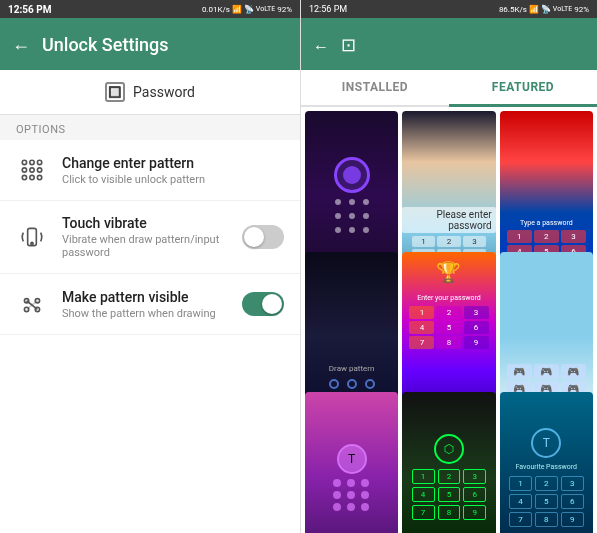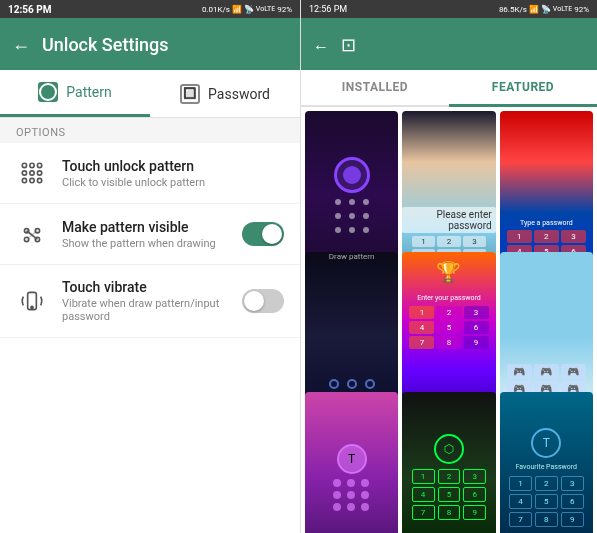--- a/index.html
+++ b/index.html
@@ -284,24 +284,20 @@
       <span>92%</span>
     </div>
   </div>
 
   <div class="left-header">
     <span class="back-arrow">←</span>
     <span class="title">Unlock Settings</span>
   </div>
 
   <div class="tab-row">
-    <div class="tab-item active">
-      <div class="tab-icon pattern-icon"></div>
-      <span>Pattern</span>
-    </div>
     <div class="tab-item">
       <div class="tab-icon" style="font-size:11px; color:#888; display:flex; align-items:center; justify-content:center;">🔲</div>
       <span>Password</span>
     </div>
   </div>
 
   <div class="options-label">OPTIONS</div>
 
   <div class="option-item">
     <div class="option-icon">
@@ -311,57 +307,57 @@
         <circle cx="19" cy="5" r="2"></circle>
         <circle cx="5" cy="12" r="2"></circle>
         <circle cx="12" cy="12" r="2"></circle>
         <circle cx="19" cy="12" r="2"></circle>
         <circle cx="5" cy="19" r="2"></circle>
         <circle cx="12" cy="19" r="2"></circle>
         <circle cx="19" cy="19" r="2"></circle>
       </svg>
     </div>
     <div class="option-text">
-      <div class="option-title">Touch unlock pattern</div>
+      <div class="option-title">Change enter pattern</div>
       <div class="option-subtitle">Click to visible unlock pattern</div>
     </div>
+  </div>
+
+  <div class="option-item">
+    <div class="option-icon">
+      <svg class="icon-svg" viewBox="0 0 24 24" fill="none" stroke="#555" stroke-width="1.5">
+        <rect x="8" y="4" width="8" height="16" rx="2"></rect>
+        <path d="M4 8 Q2 12 4 16" stroke="#555"></path>
+        <path d="M20 8 Q22 12 20 16" stroke="#555"></path>
+        <circle cx="12" cy="18" r="1" fill="#555"></circle>
+      </svg>
+    </div>
+    <div class="option-text">
+      <div class="option-title">Touch vibrate</div>
+      <div class="option-subtitle">Vibrate when draw pattern/input password</div>
+    </div>
+    <div class="toggle off"></div>
   </div>
 
   <div class="option-item">
     <div class="option-icon">
       <svg class="icon-svg" viewBox="0 0 24 24" fill="none" stroke="#555" stroke-width="1.5">
         <circle cx="7" cy="9" r="2"></circle>
         <circle cx="17" cy="9" r="2"></circle>
         <circle cx="7" cy="17" r="2"></circle>
         <circle cx="17" cy="17" r="2"></circle>
         <path d="M7 9 L17 17" stroke="#555" stroke-width="1.5"></path>
         <path d="M17 9 L7 17" stroke="#555" stroke-width="1.5" opacity="0.3"></path>
       </svg>
     </div>
     <div class="option-text">
       <div class="option-title">Make pattern visible</div>
       <div class="option-subtitle">Show the pattern when drawing</div>
     </div>
     <div class="toggle on"></div>
-  </div>
-
-  <div class="option-item">
-    <div class="option-icon">
-      <svg class="icon-svg" viewBox="0 0 24 24" fill="none" stroke="#555" stroke-width="1.5">
-        <rect x="8" y="4" width="8" height="16" rx="2"></rect>
-        <path d="M4 8 Q2 12 4 16" stroke="#555"></path>
-        <path d="M20 8 Q22 12 20 16" stroke="#555"></path>
-        <circle cx="12" cy="18" r="1" fill="#555"></circle>
-      </svg>
-    </div>
-    <div class="option-text">
-      <div class="option-title">Touch vibrate</div>
-      <div class="option-subtitle">Vibrate when draw pattern/input password</div>
-    </div>
-    <div class="toggle off"></div>
   </div>
 
 </div>
 
 <div class="right-panel">
 
   <div class="status-bar-right">
     <span class="time">12:56 PM</span>
     <div class="status-icons">
       <span>86.5K/s</span>
@@ -431,21 +427,21 @@
           <div style="text-align:center;font-size:8px;color:#fff;background:rgba(255,50,50,0.6);border-radius:2px;padding:2px;">5</div>
           <div style="text-align:center;font-size:8px;color:#fff;background:rgba(255,50,50,0.6);border-radius:2px;padding:2px;">6</div>
           <div style="text-align:center;font-size:8px;color:#fff;background:rgba(255,50,50,0.6);border-radius:2px;padding:2px;">7</div>
           <div style="text-align:center;font-size:8px;color:#fff;background:rgba(255,50,50,0.6);border-radius:2px;padding:2px;">8</div>
           <div style="text-align:center;font-size:8px;color:#fff;background:rgba(255,50,50,0.6);border-radius:2px;padding:2px;">9</div>
         </div>
       </div>
     </div>
 
     <div class="theme-card theme-4">
-      <div style="display:flex;flex-direction:column;align-items:center;justify-content:space-between;height:100%;gap:6px;">
+      <div style="display:flex;flex-direction:column;align-items:center;justify-content:flex-end;height:100%;gap:6px;">
         <div style="font-size:8px;color:#aaa;text-align:center;">Draw pattern</div>
         <div style="display:grid;grid-template-columns:repeat(3,12px);gap:6px;">
           <div style="width:10px;height:10px;border-radius:50%;border:2px solid rgba(100,150,255,0.7);margin:auto;"></div>
           <div style="width:10px;height:10px;border-radius:50%;border:2px solid rgba(100,150,255,0.7);margin:auto;"></div>
           <div style="width:10px;height:10px;border-radius:50%;border:2px solid rgba(100,150,255,0.7);margin:auto;"></div>
           <div style="width:10px;height:10px;border-radius:50%;border:2px solid rgba(100,150,255,0.7);margin:auto;"></div>
           <div style="width:10px;height:10px;border-radius:50%;border:2px solid rgba(100,150,255,0.7);margin:auto;"></div>
           <div style="width:10px;height:10px;border-radius:50%;border:2px solid rgba(100,150,255,0.7);margin:auto;"></div>
           <div style="width:10px;height:10px;border-radius:50%;border:2px solid rgba(100,150,255,0.7);margin:auto;"></div>
           <div style="width:10px;height:10px;border-radius:50%;border:2px solid rgba(100,150,255,0.7);margin:auto;"></div>

